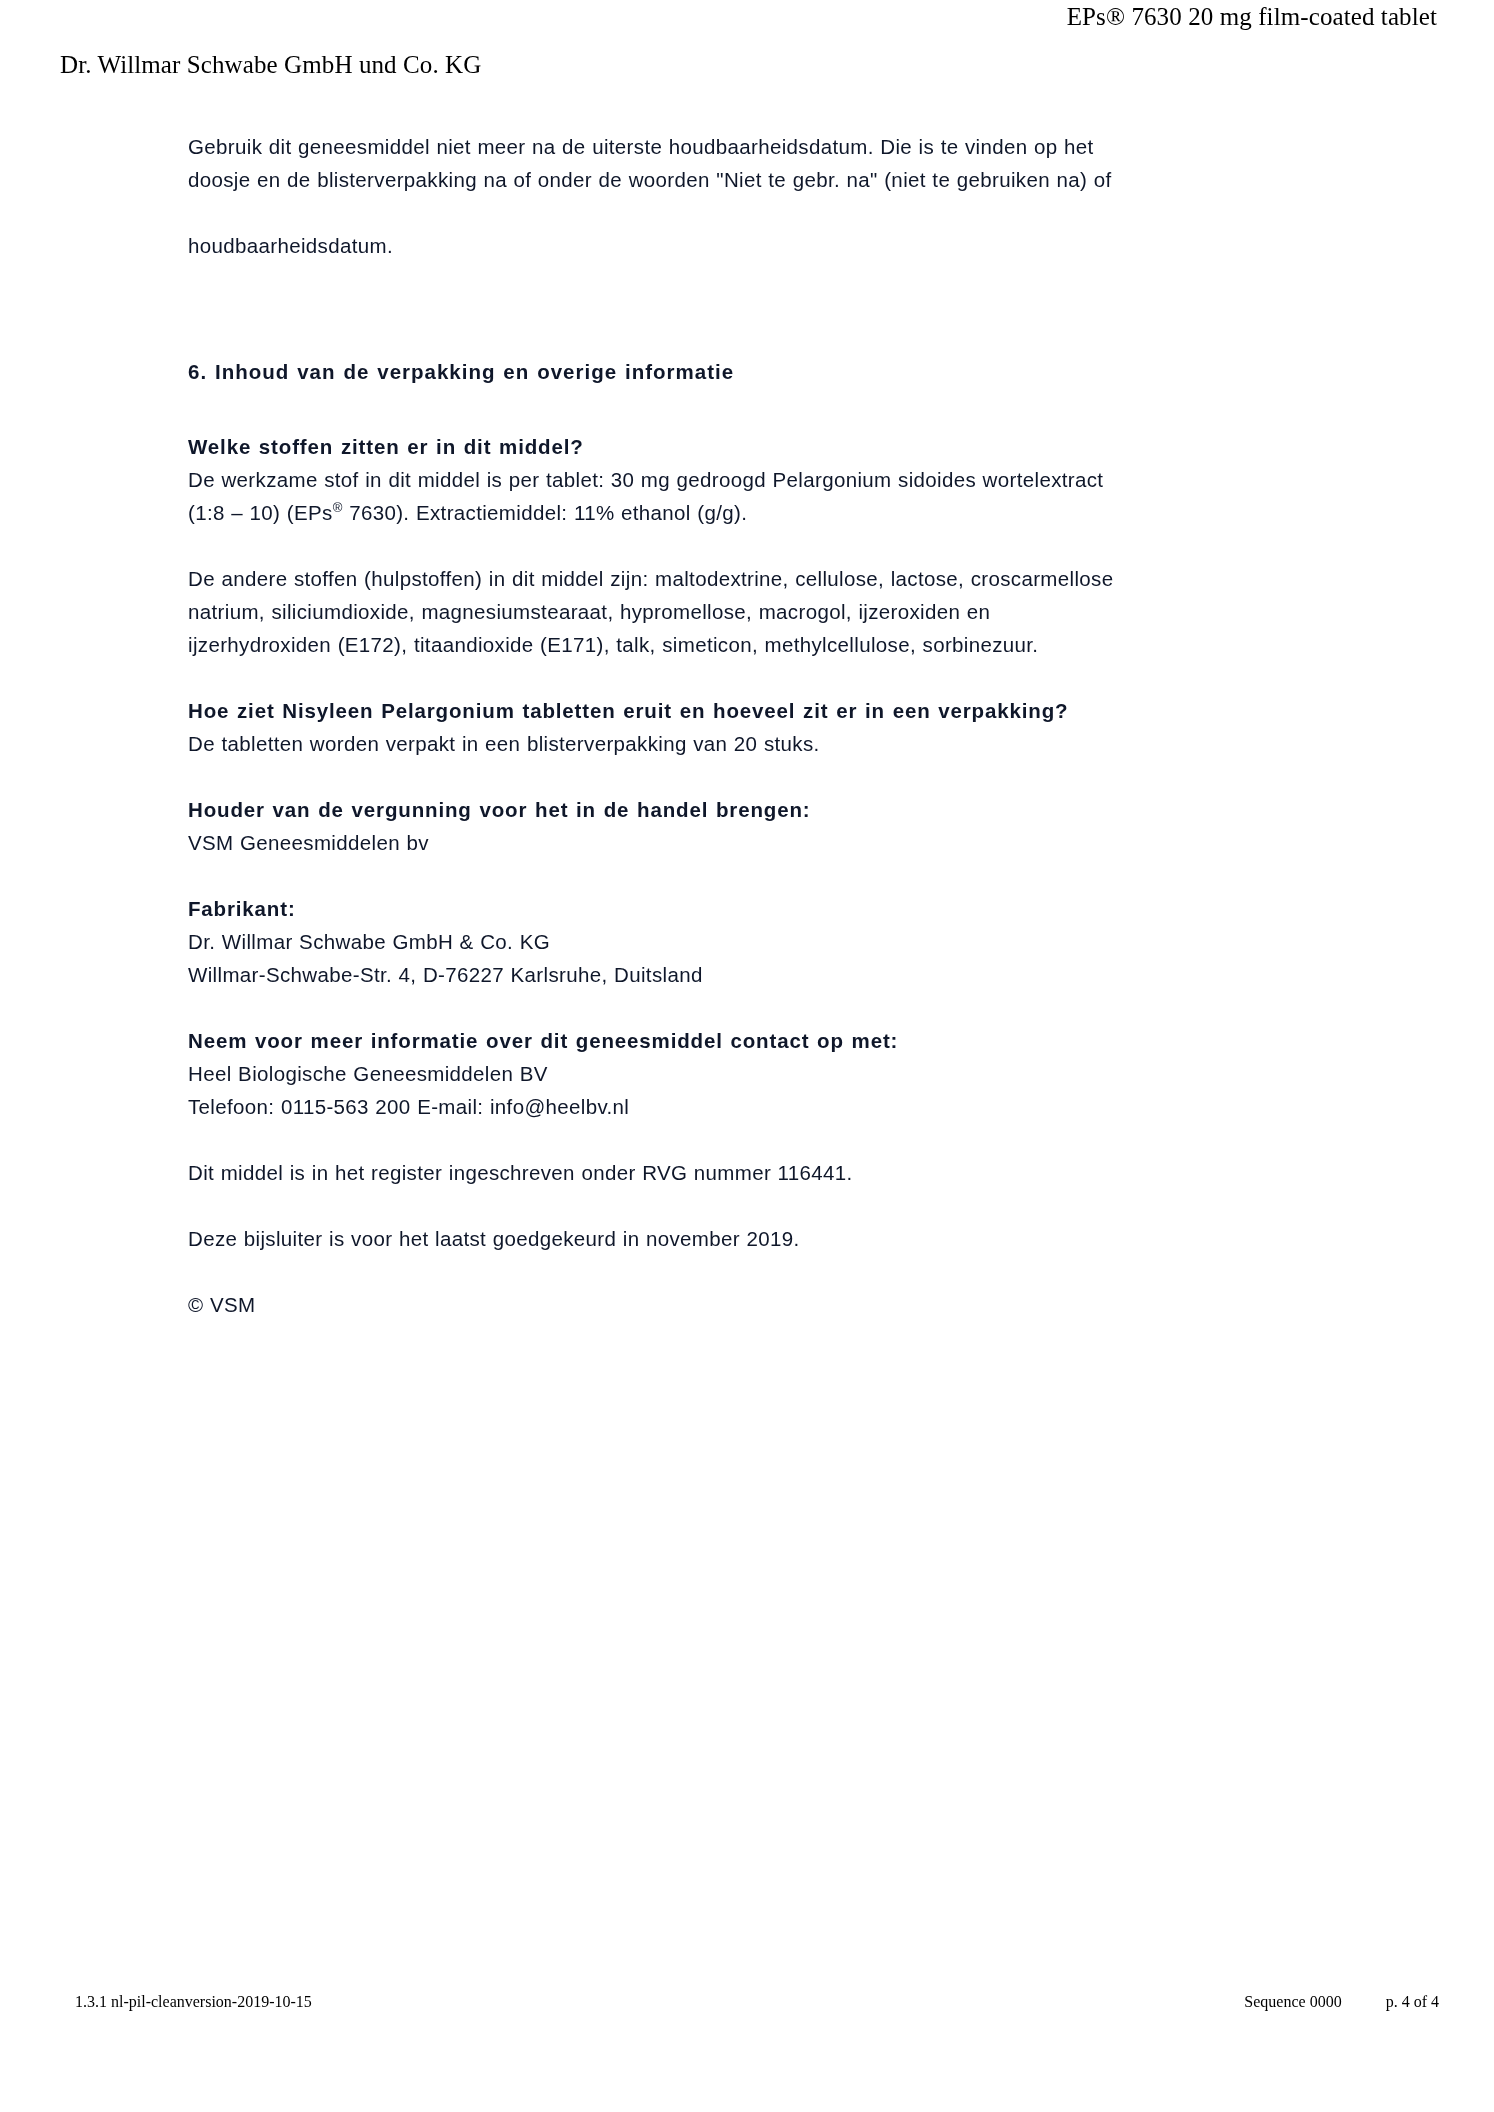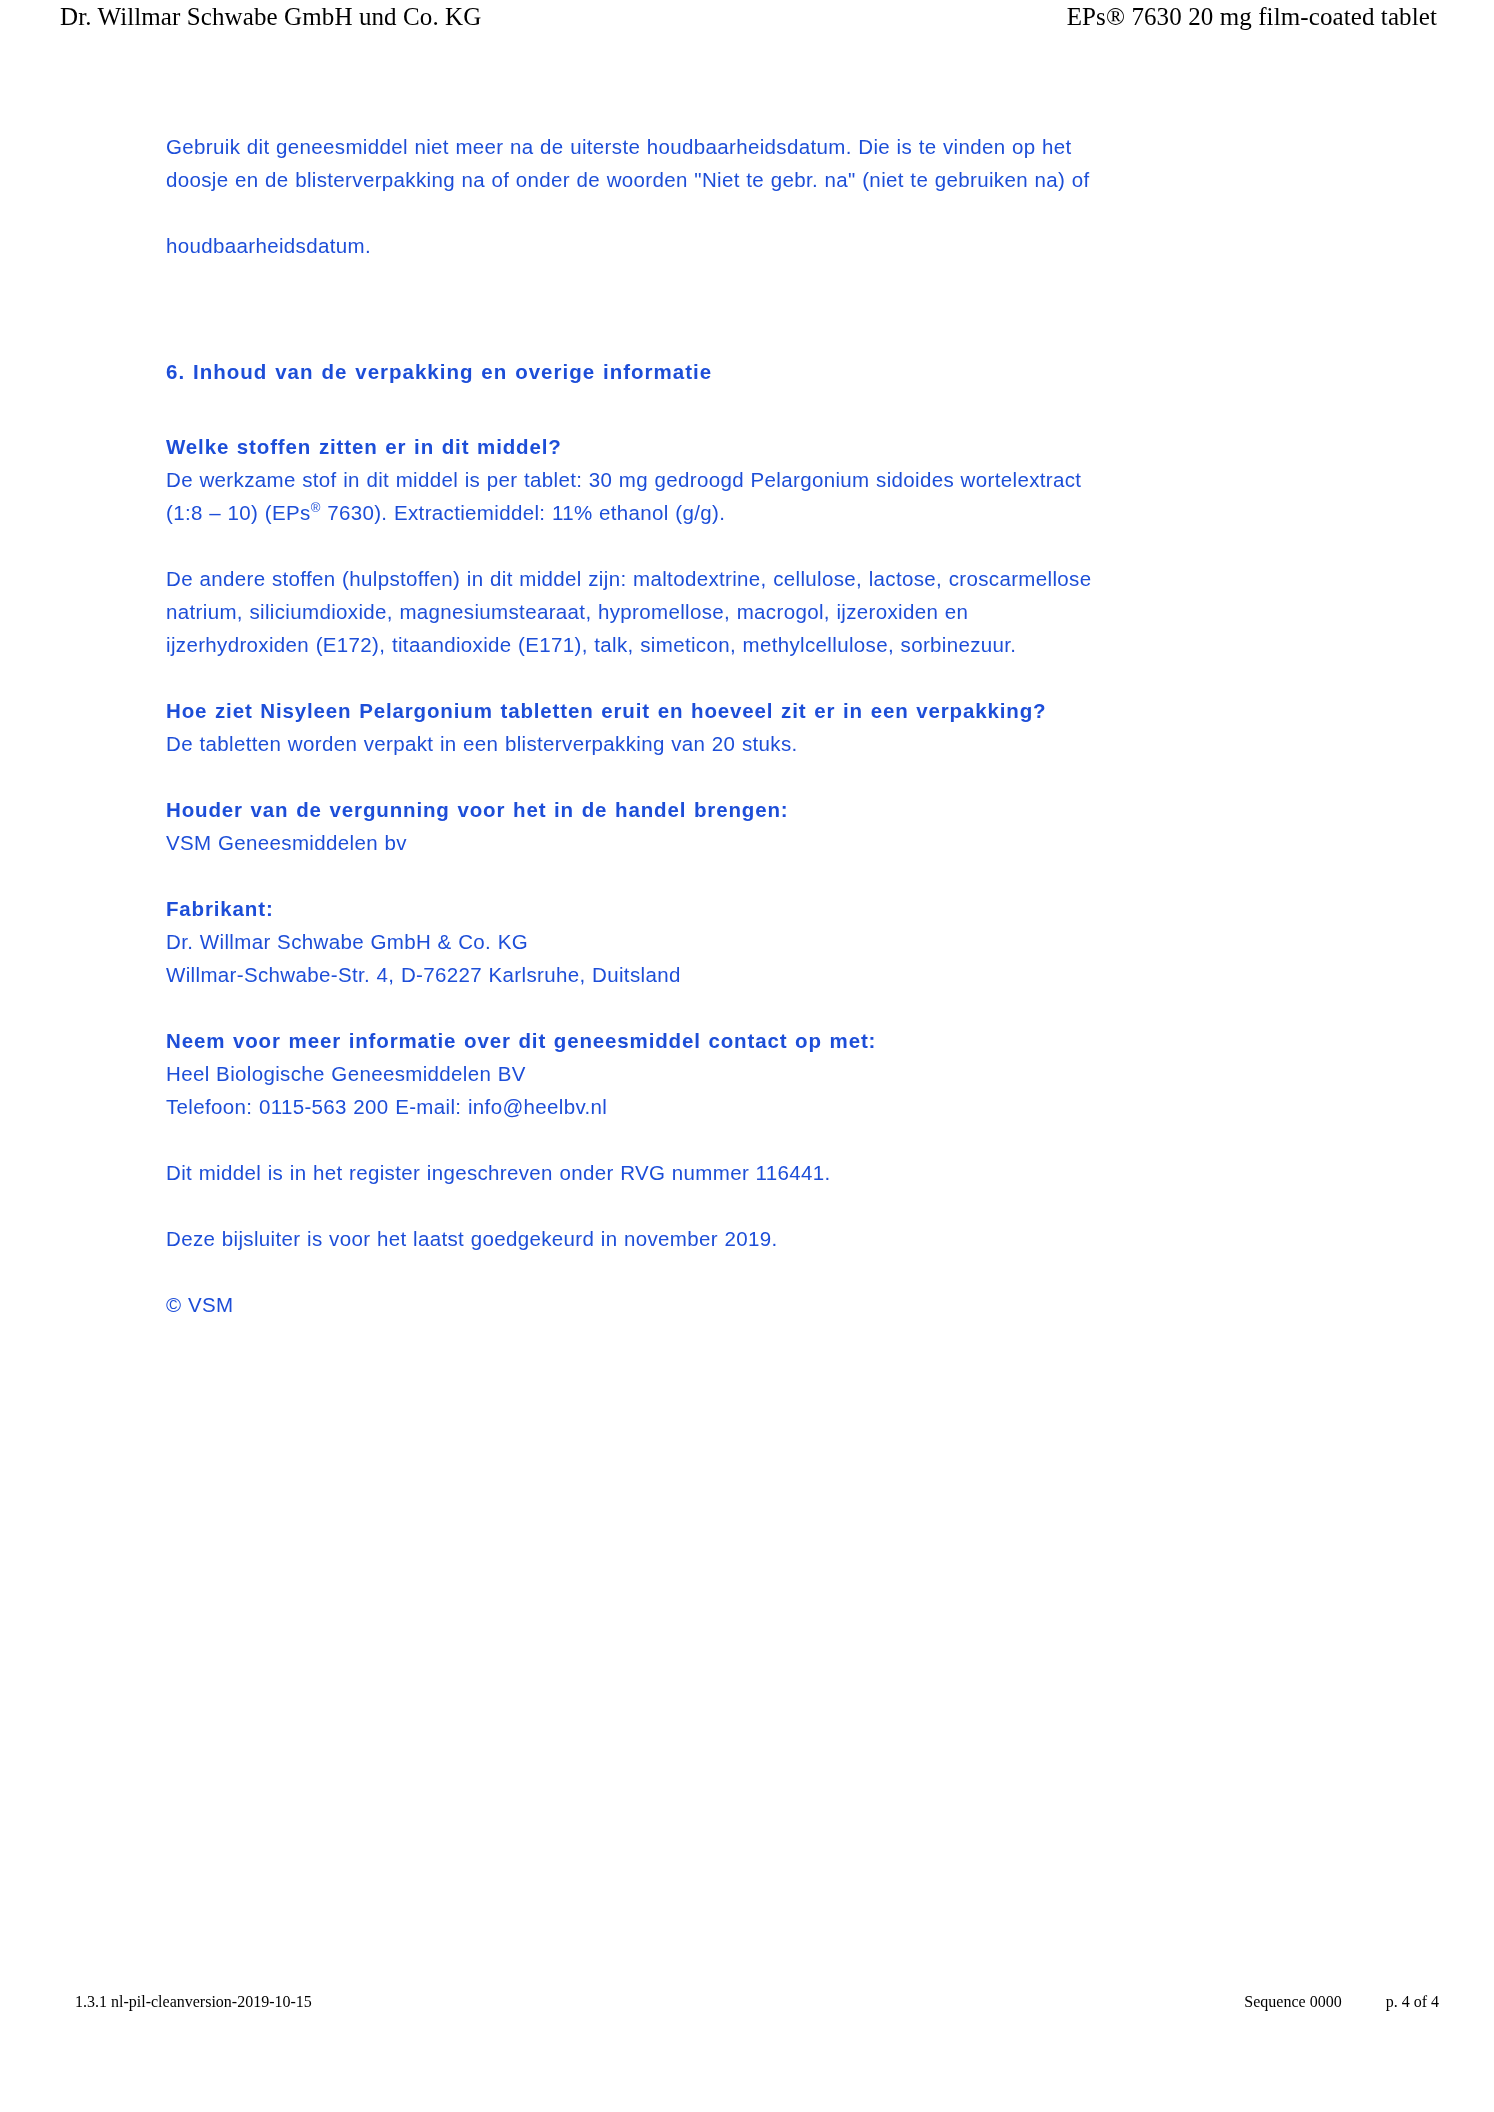--- a/index.html
+++ b/index.html
@@ -26,33 +26,33 @@
     height: 46px;
     display: flex;
     justify-content: space-between;
     align-items: flex-start;
     font-family: "Liberation Serif", "DejaVu Serif", serif;
     font-size: 25px;
     line-height: 34px;
     letter-spacing: 0.1px;
     white-space: nowrap;
   }
-  .running-header .hdr-left { text-align: left; }
+  .running-header .hdr-left { text-align: left; margin-top: 48px; }
   .running-header .hdr-right { text-align: right; padding-right: 2px; }
 
   
   .content {
     position: absolute;
     top: 130px;
-    left: 166px;
+    left: 188px;
     width: 1135px;
     font-family: "Liberation Sans", "DejaVu Sans", sans-serif;
     font-size: 20.5px;
     line-height: 33px;
-    color: #1d4ed8;
+    color: #0f172a;
   }
 
   .para {
     margin: 0;
     letter-spacing: 0.35px;
     word-spacing: 0.5px;
   }
   .para + .para { margin-top: 0; }
 
   .gap-sm { height: 33px; }

